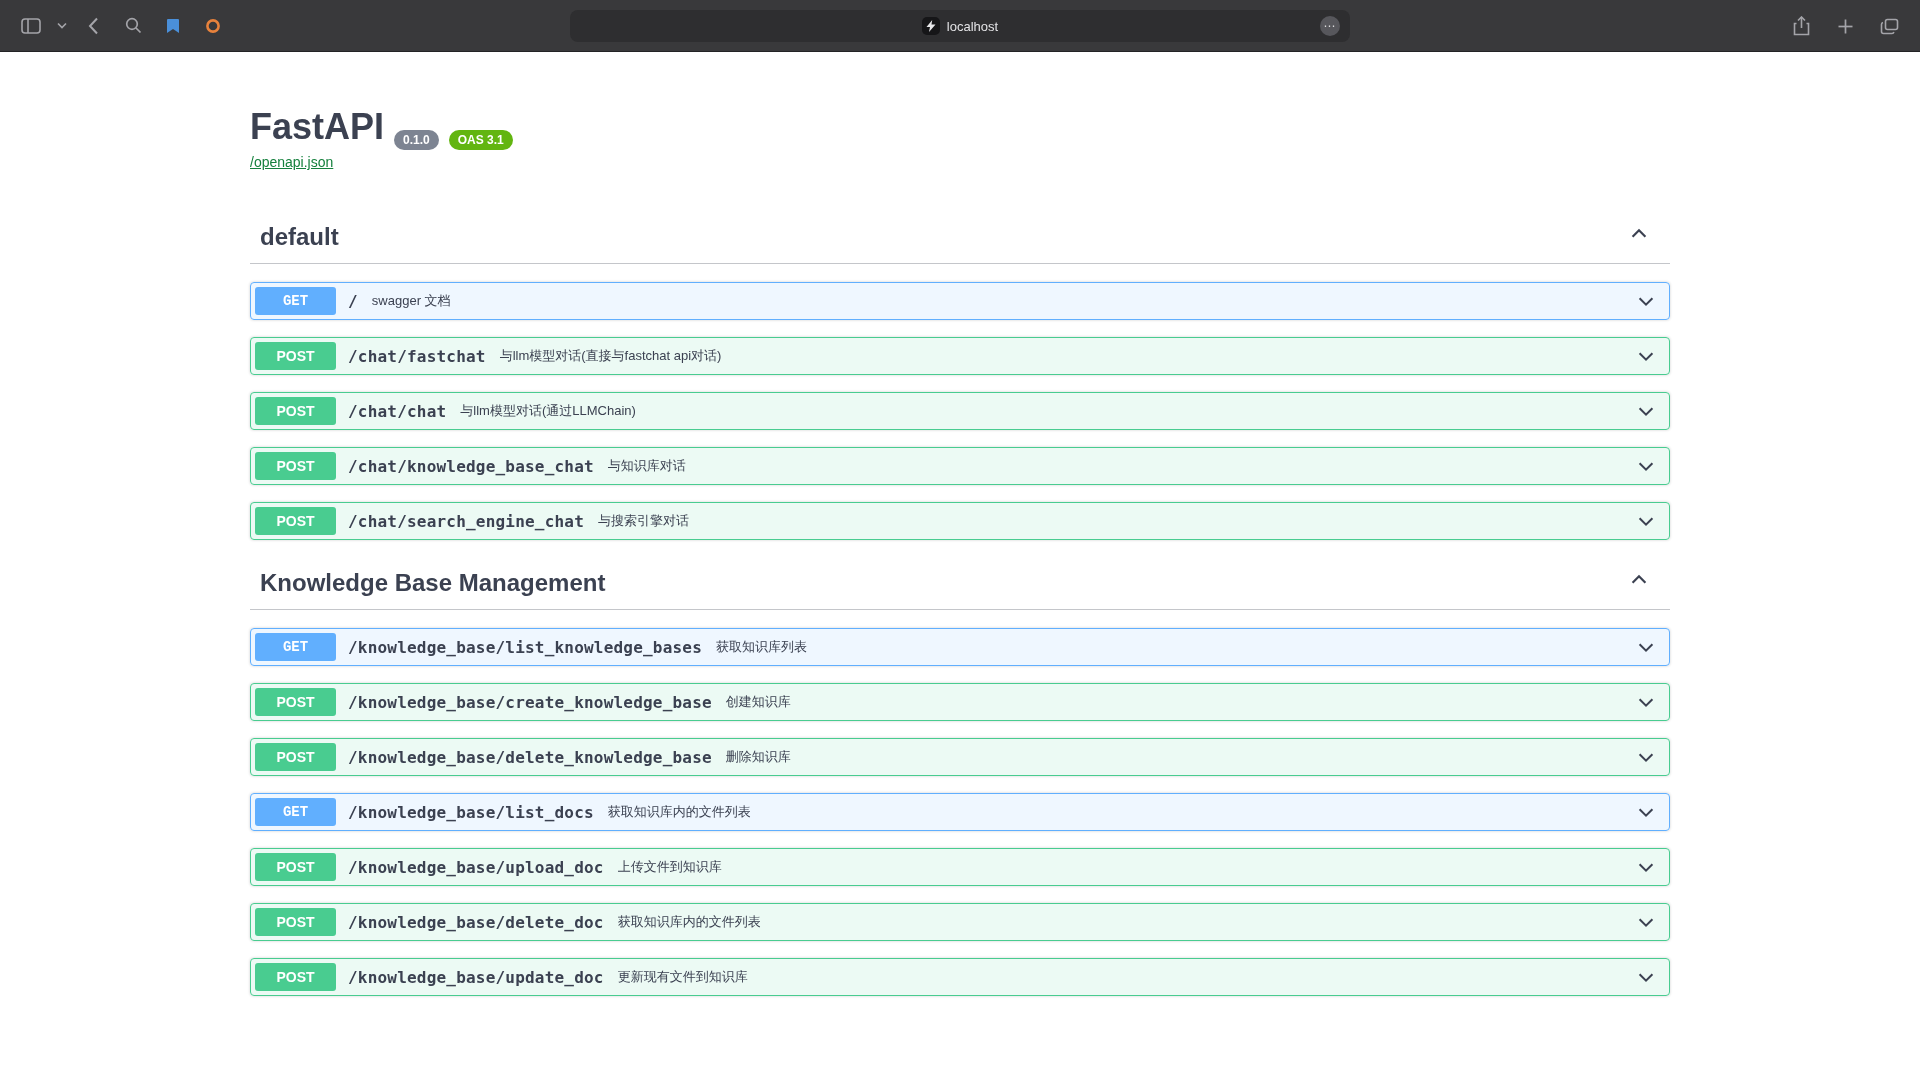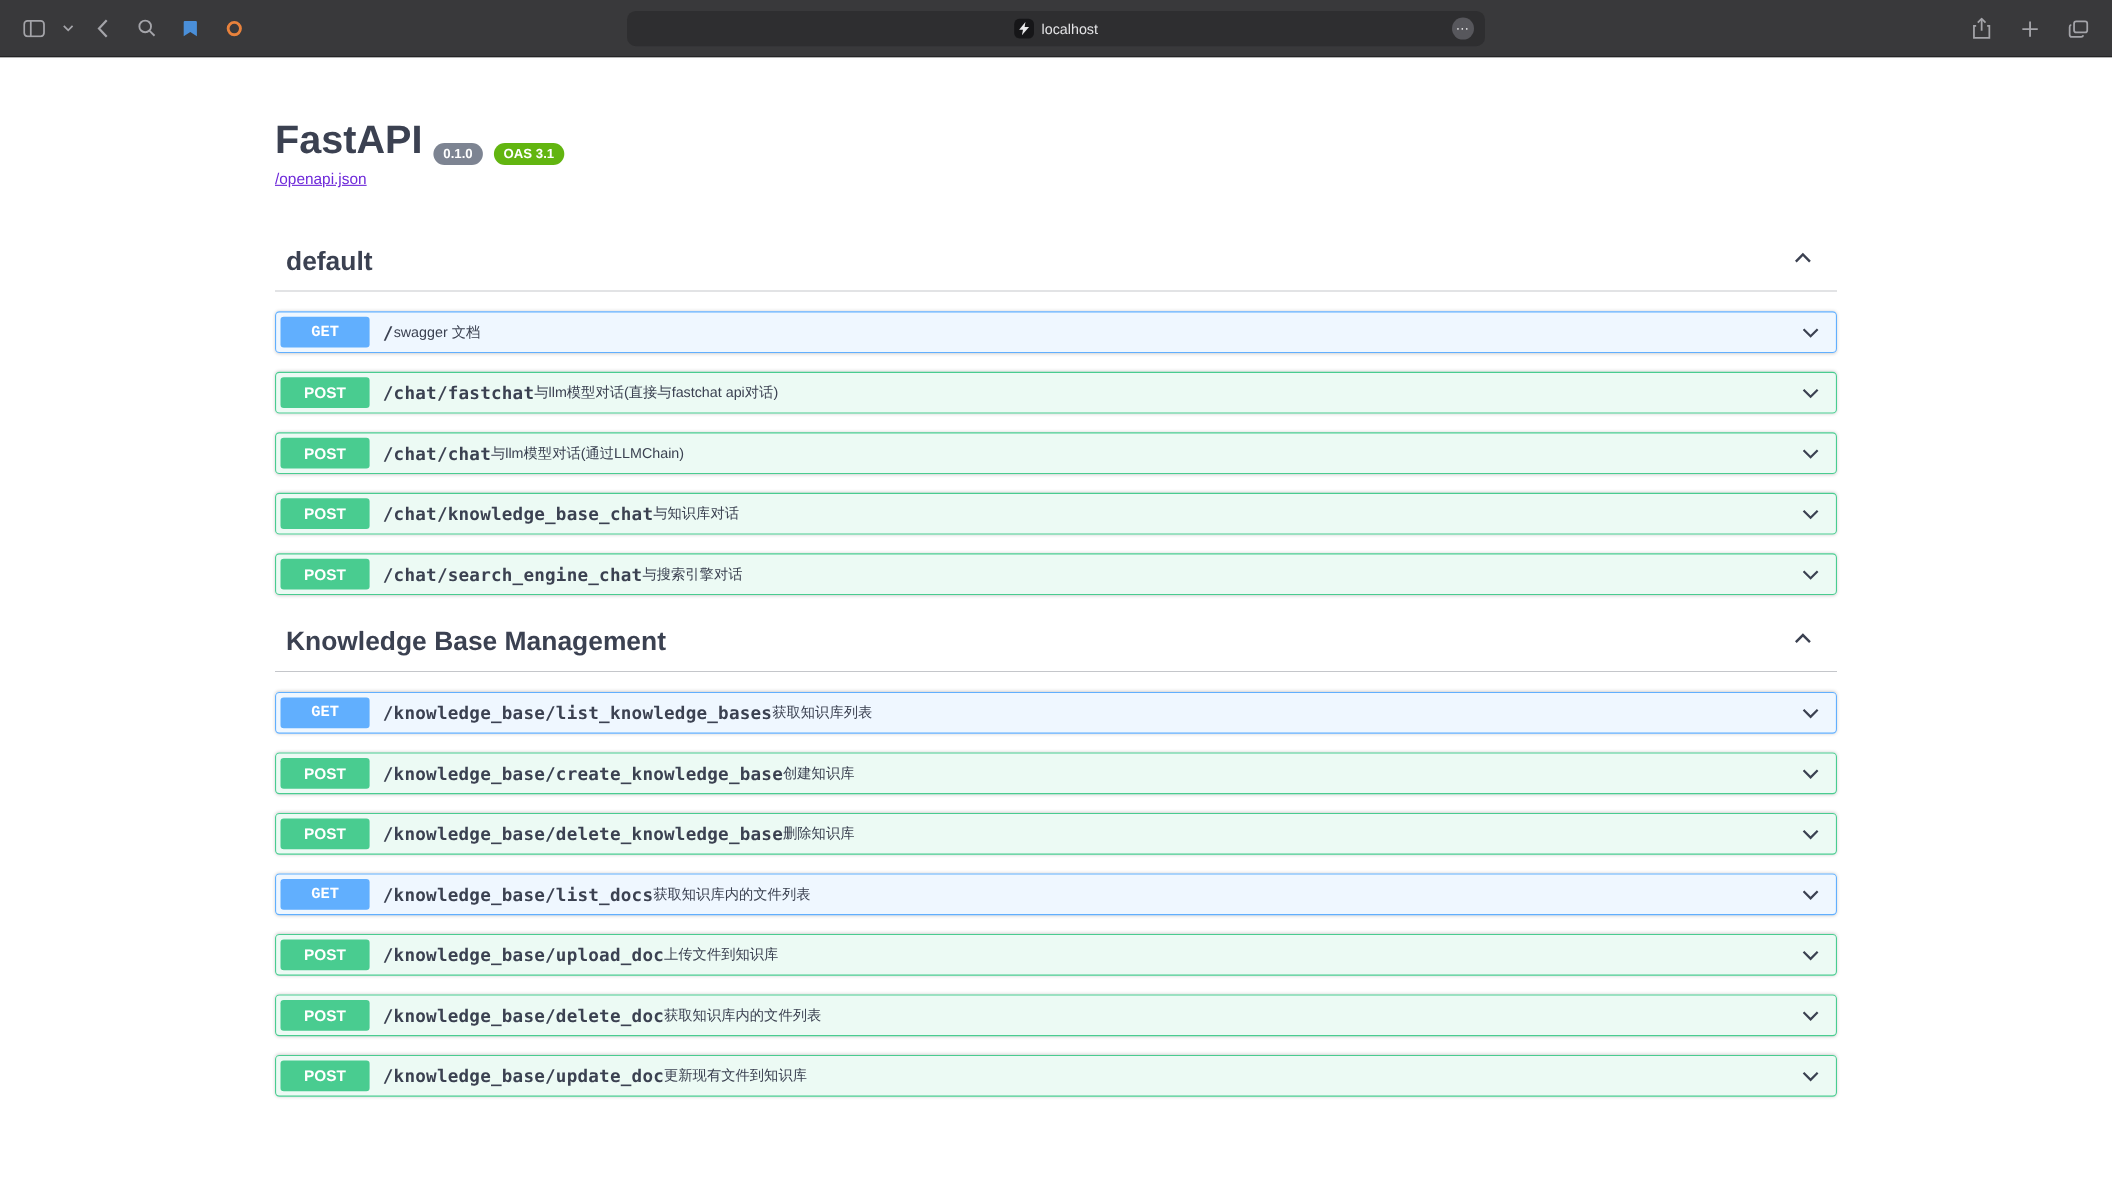--- a/index.html
+++ b/index.html
@@ -38,21 +38,21 @@
   .page { width: 1920px; height: 1028px; background: #ffffff; overflow: hidden; }
   .container { width: 1420px; margin: 0 auto; padding-top: 54px; }
 
   .info-title { display: flex; align-items: flex-end; gap: 10px; }
   .info-title h2 { font-size: 36px; font-weight: 700; color: #3b4151; }
   .badge { color: #fff; font-size: 12px; font-weight: 700; padding: 3px 9px;
     border-radius: 12px; position: relative; top: 2px; }
   .badge.version { background: #7d8492; }
   .badge.oas { background: #62b510; }
   .spec-link { display: inline-block; margin-top: 6px; font-size: 14px;
-    color: #6d28d9; text-decoration: underline; cursor: pointer; }
+    color: #15803d; text-decoration: underline; cursor: pointer; }
 
   .sections { margin-top: 40px; }
   .section { margin-bottom: 10px; }
   .section-header {
     display: flex; justify-content: space-between;
     padding: 12px 20px 12px 10px; border-bottom: 1px solid rgba(59,65,81,.3);
     margin-bottom: 18px; cursor: pointer;
   }
   .section-title { font-size: 24px; font-weight: 700; color: #3b4151; }
   .section-chevron { color: #3b4151; display: inline-flex; }
@@ -66,21 +66,21 @@
   .method-badge {
     min-width: 81px; text-align: center; padding: 6px 0; border-radius: 3px;
     color: #fff; font-size: 14px; font-weight: 700; font-family: "Liberation Sans", sans-serif;
   }
   .op-row.get  .method-badge { background: var(--get); font-family: Liberation Mono, monospace; }
   .op-row.post .method-badge { background: var(--post); }
   .op-path {
     margin-left: 12px; font-family: "DejaVu Sans Mono", monospace;
     font-size: 16px; font-weight: 700; color: #3b4151; letter-spacing: .2px;
   }
-  .op-desc { font-size: 13px; color: #3b4151; }
+  .op-desc { margin-left: 14px; font-size: 13px; color: #3b4151; }
   .op-chevron { margin-left: auto; margin-right: 8px; color: #3b4151; display: inline-flex; }
 </style>
 </head>
 <body>
 
 <div class="toolbar">
   <div class="tb-left">
     <span class="tb-icon">
       <svg width="20" height="16" viewBox="0 0 20 16" fill="none" stroke="currentColor" stroke-width="1.6">
         <rect x="1" y="1" width="18" height="14" rx="3"></rect>

